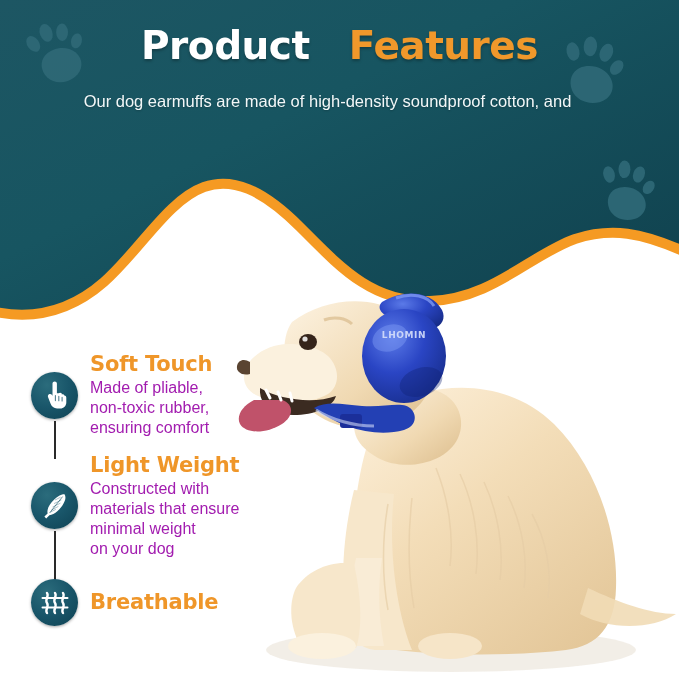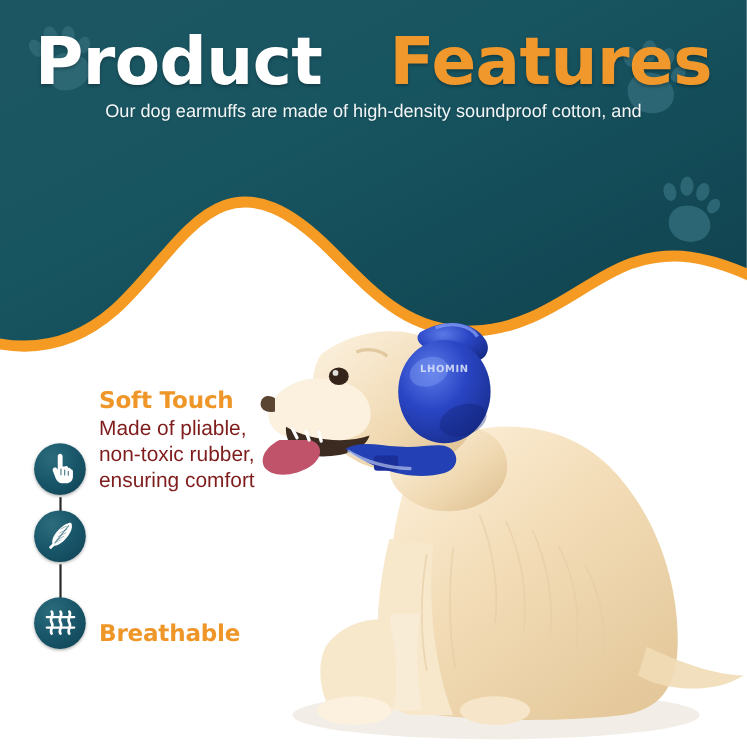--- a/index.html
+++ b/index.html
@@ -30,33 +30,33 @@
   
   .title-wrap {
     position: absolute;
     left: 0; top: 26px;
     width: 679px;
     text-align: center;
     z-index: 6;
   }
   .title {
     font-family: "DejaVu Sans", sans-serif;
-    font-size: 60px;
+    font-size: 39px;
     font-weight: bold;
     line-height: 1.0;
     letter-spacing: -0.5px;
     text-shadow: 0 2px 3px rgba(0,0,0,0.28);
     white-space: nowrap;
   }
   .title .t-white { color: #ffffff; }
   .title .t-orange { color: #f0982b; }
 
   .subtitle {
     position: absolute;
-    left: 28px; top: 90px;
+    left: 16px; top: 90px;
     width: 623px;
     text-align: center;
     color: #f2f7f8;
     font-size: 16.5px;
     line-height: 1.45;
     z-index: 6;
     text-shadow: 0 1px 2px rgba(0,0,0,0.22);
   }
 
   
@@ -73,21 +73,21 @@
   
   .features {
     position: absolute;
     left: 26px; top: 352px;
     width: 260px;
     z-index: 7;
   }
   .feature {
     position: relative;
     display: flex;
-    align-items: flex-end;
+    align-items: center;
     margin-bottom: 10px;
   }
   .f-iconcol {
     position: relative;
     width: 64px;
     flex: 0 0 64px;
   }
   .f-circle {
     position: relative;
     width: 47px; height: 47px;
@@ -114,22 +114,22 @@
   .f-head {
     font-family: "DejaVu Sans", sans-serif;
     color: #ef9629;
     font-size: 21px;
     font-weight: bold;
     line-height: 1.05;
     margin: 0 0 3px 0;
     letter-spacing: -0.2px;
   }
   .f-body {
-    color: #7f1d1d;
-    font-size: 19px;
+    color: #a21caf;
+    font-size: 16px;
     line-height: 1.26;
     margin: 0;
     white-space: pre-line;
   }
 </style>
 </head>
 <body>
 
 <div id="infographic">
 
@@ -345,23 +345,30 @@
               <path d="M20.6,6.2 L15.0,9.0"></path>
               <path d="M21.4,9.0 L14.0,12.6"></path>
               <path d="M20.4,12.2 L12.6,16.0"></path>
               <path d="M18.4,15.4 L11.4,19.0"></path>
               <path d="M15.8,18.4 L10.6,21.0"></path>
             </g>
           </svg>
         </div>
         <div class="connector conn-2"></div>
       </div>
-    </div>
-
-    <div class="feature" style="margin-top:32px;">
+      <div class="f-textcol">
+        <p class="f-head">Light Weight</p>
+        <p class="f-body">Constructed with
+materials that ensure
+minimal weight
+on your dog</p>
+      </div>
+    </div>
+
+    <div class="feature" style="margin-top:20px;">
       <div class="f-iconcol">
         <div class="f-circle">
           <svg width="30" height="26" viewBox="0 0 30 26">
             <g stroke="#ffffff" stroke-width="2.4" fill="none" stroke-linecap="round">
               <path d="M7,3 C9.6,6 4.4,9.5 7,13 C9.6,16.5 4.4,20 7,23"></path>
               <path d="M15,3 C17.6,6 12.4,9.5 15,13 C17.6,16.5 12.4,20 15,23"></path>
               <path d="M23,3 C25.6,6 20.4,9.5 23,13 C25.6,16.5 20.4,20 23,23"></path>
             </g>
             <g stroke="#ffffff" stroke-width="2.0" stroke-linecap="round">
               <path d="M2.5,8 L27.5,8"></path>

